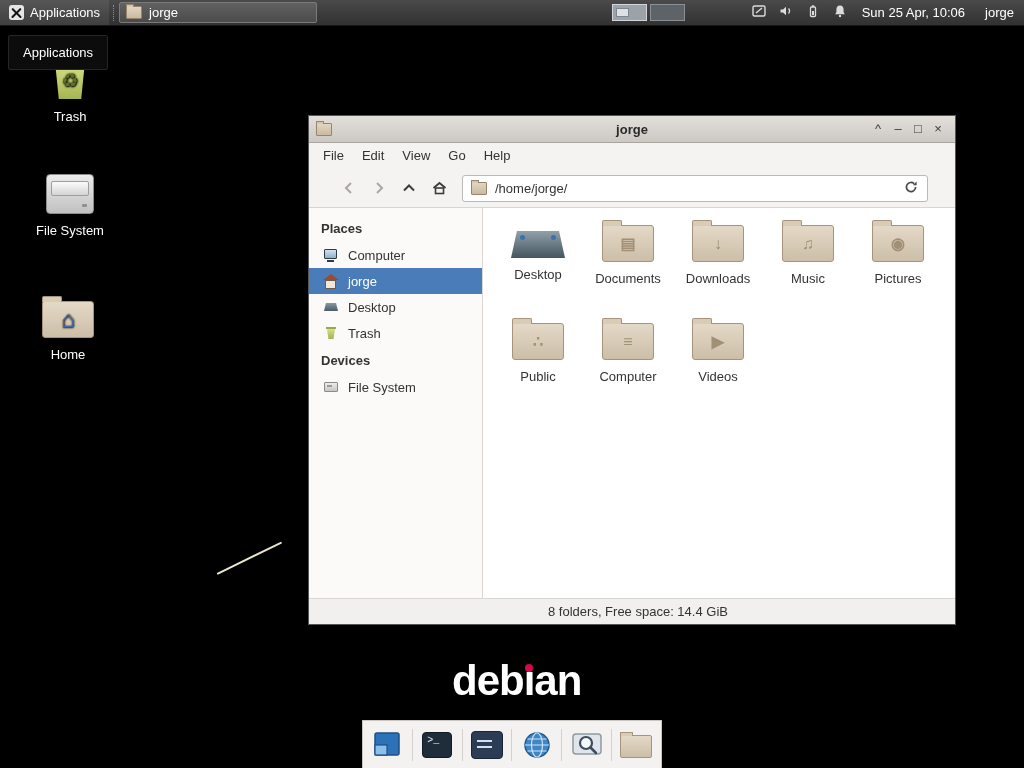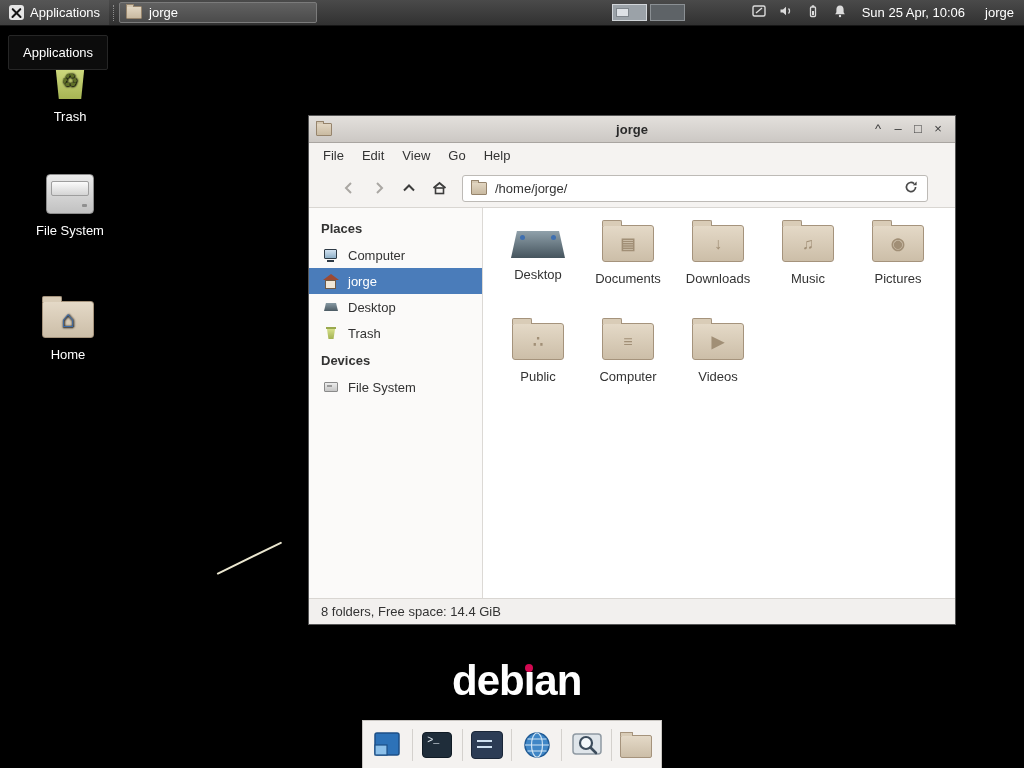--- a/index.html
+++ b/index.html
@@ -99,21 +99,21 @@
   .si-drive::after{content:"";position:absolute;left:4px;top:6px;width:5px;height:2px;background:#9a9a9a;}
 
   .files{flex:1;background:#fff;display:flex;flex-wrap:wrap;align-content:flex-start;padding:10px 0 0 10px;}
   .fcell{width:90px;height:98px;display:flex;flex-direction:column;align-items:center;font-size:13px;color:#333;}
   .flabel{margin-top:9px;}
   .desk-icon{width:54px;height:27px;margin-top:13px;position:relative;
         background:linear-gradient(#90a1ab,#45545d);clip-path:polygon(11% 0,89% 0,100% 100%,0 100%);}
   .desk-icon::before,.desk-icon::after{content:"";position:absolute;width:5px;height:5px;border-radius:50%;background:#3f6fb0;top:4px;}
   .desk-icon::before{left:9px;} .desk-icon::after{right:9px;}
   .statusbar{flex:0 0 25px;background:#f2f0ee;border-top:1px solid #d9d6d2;font-size:13px;color:#333;
-        display:flex;align-items:center;padding-left:12px;}
+        display:flex;align-items:center;padding-left:12px;justify-content:center;}
 
   
   #debian{position:absolute;left:452px;top:658px;color:#fff;font-size:42px;font-weight:bold;
           letter-spacing:-1px;display:flex;line-height:1.1;align-items:center;}
   #debian .iw{position:relative;}
   #debian .iw::before{content:"";position:absolute;left:1px;top:6px;width:8px;height:8px;background:#d70a53;border-radius:50%;}
 
   
   #dock{position:absolute;left:362px;top:720px;width:300px;height:48px;background:#f4f2f0;
         border:1px solid #c9c6c2;border-bottom:none;box-sizing:border-box;

